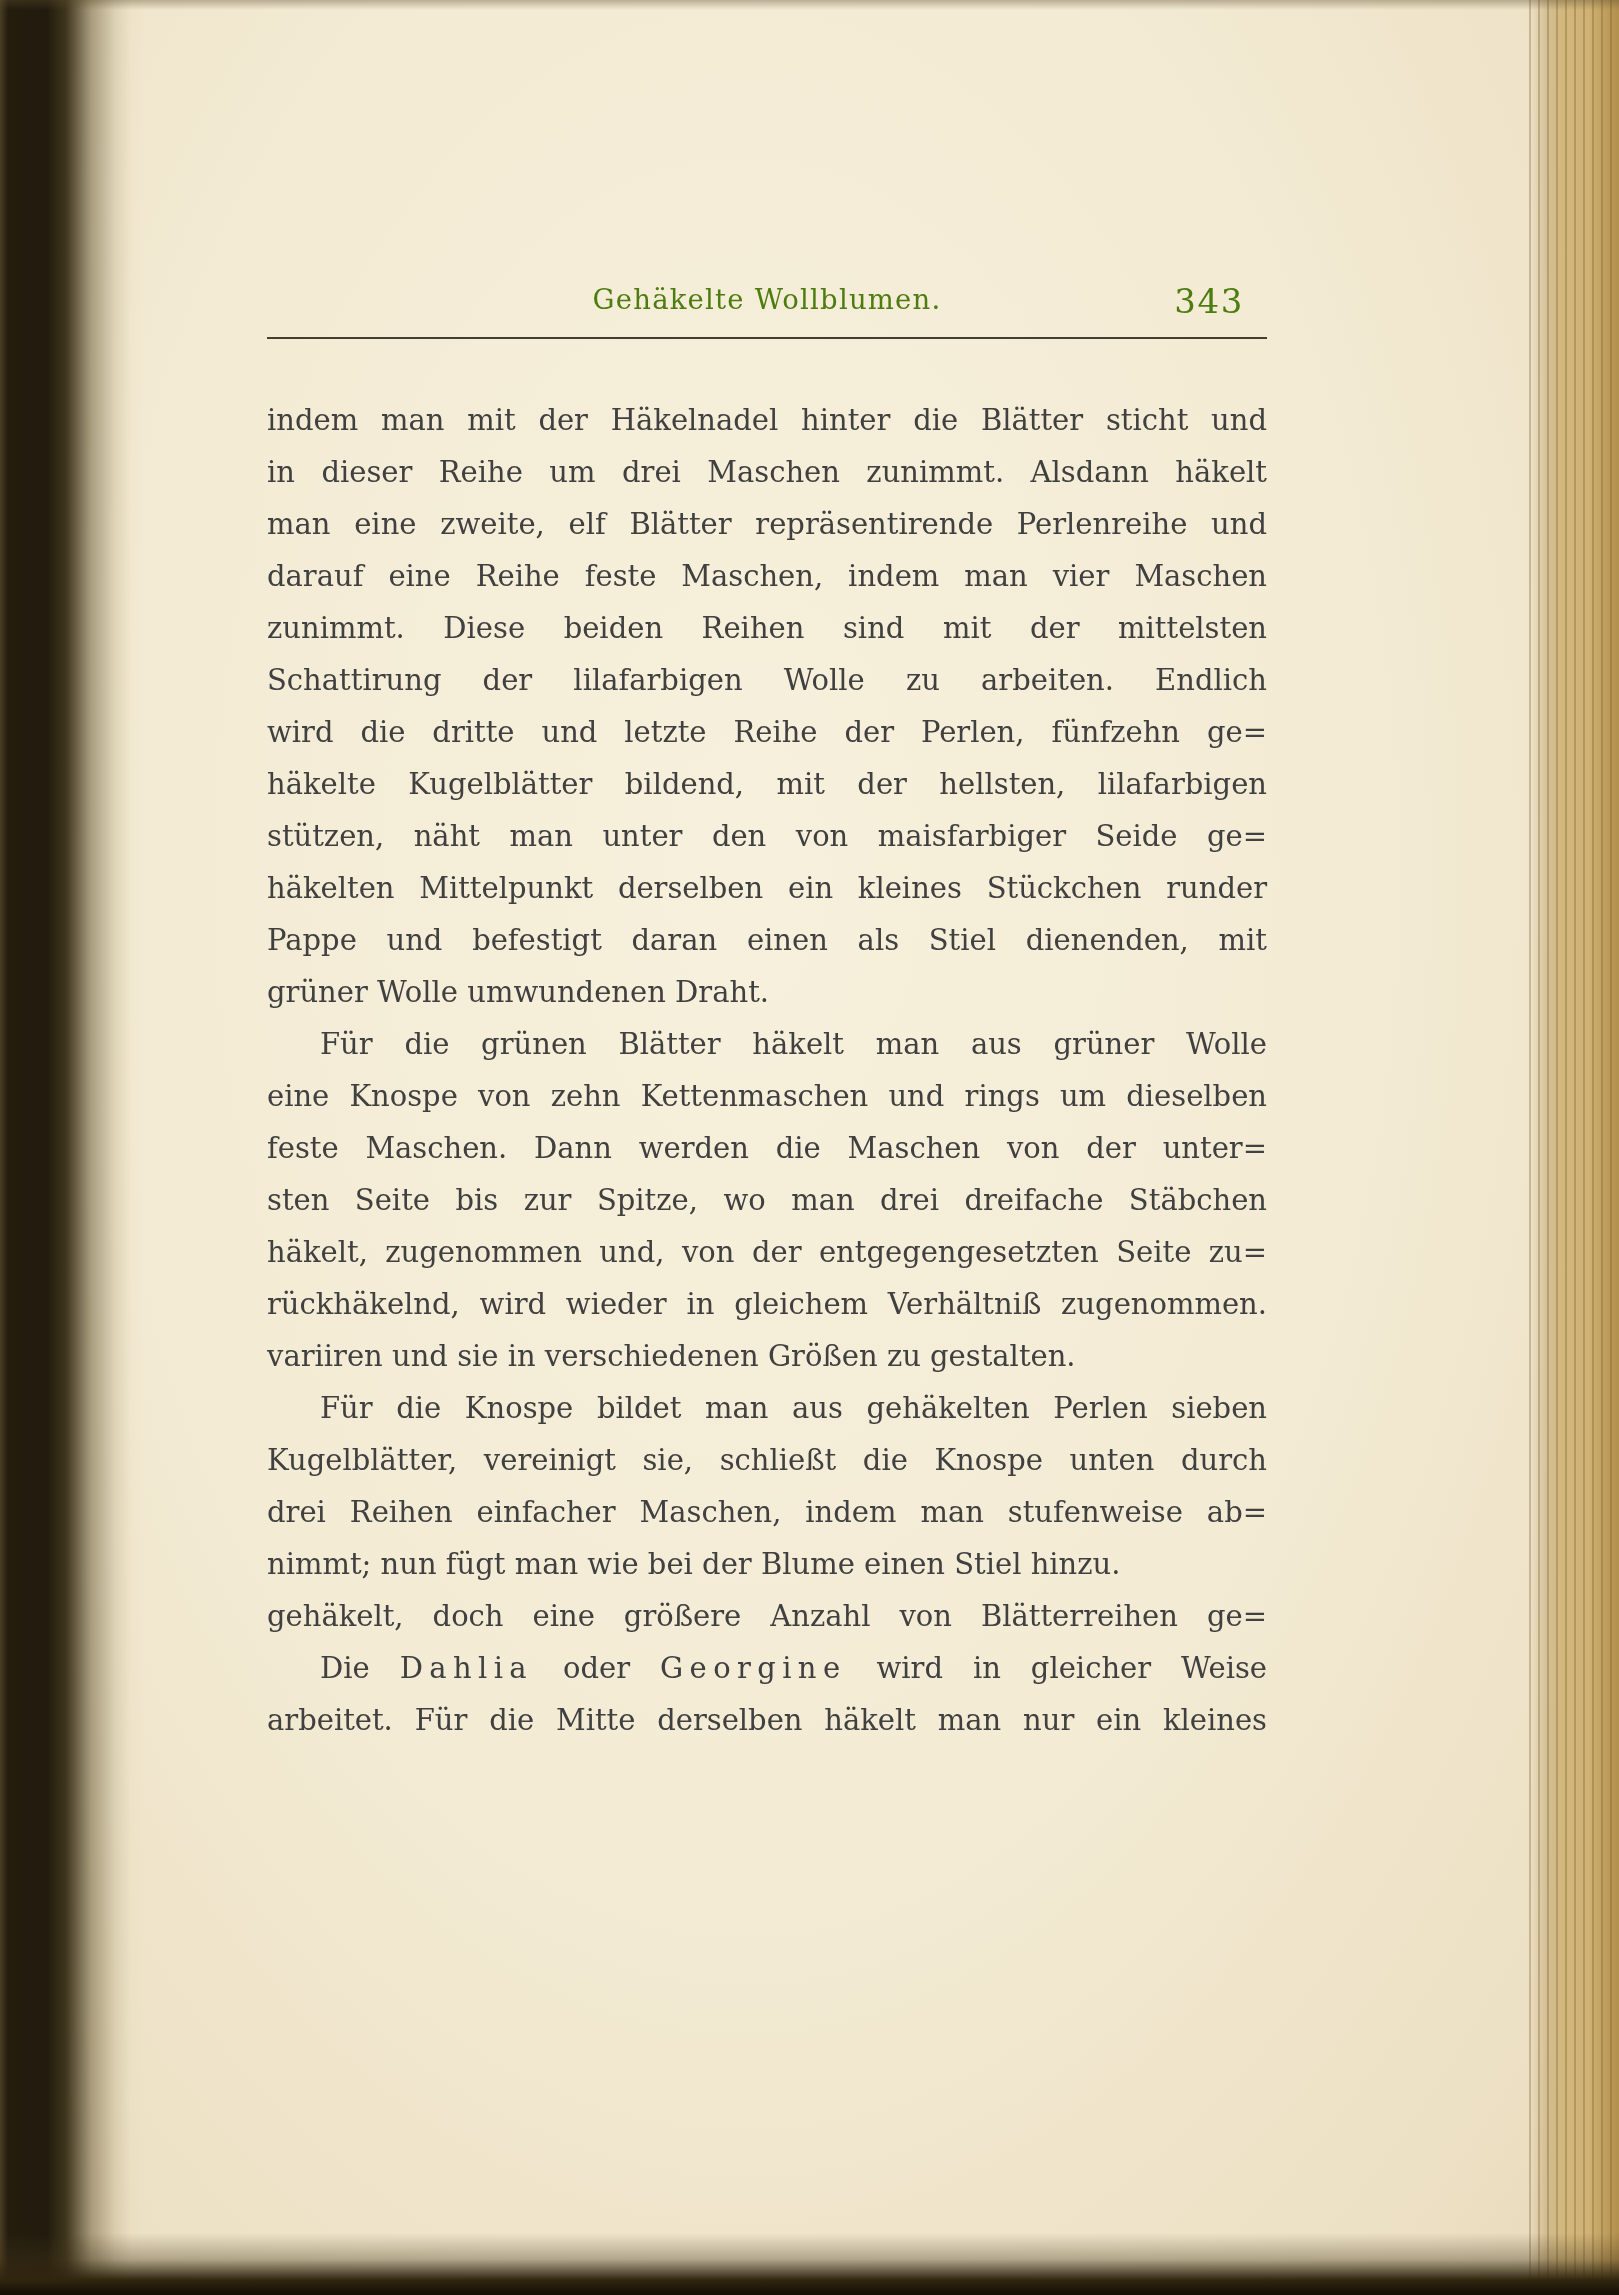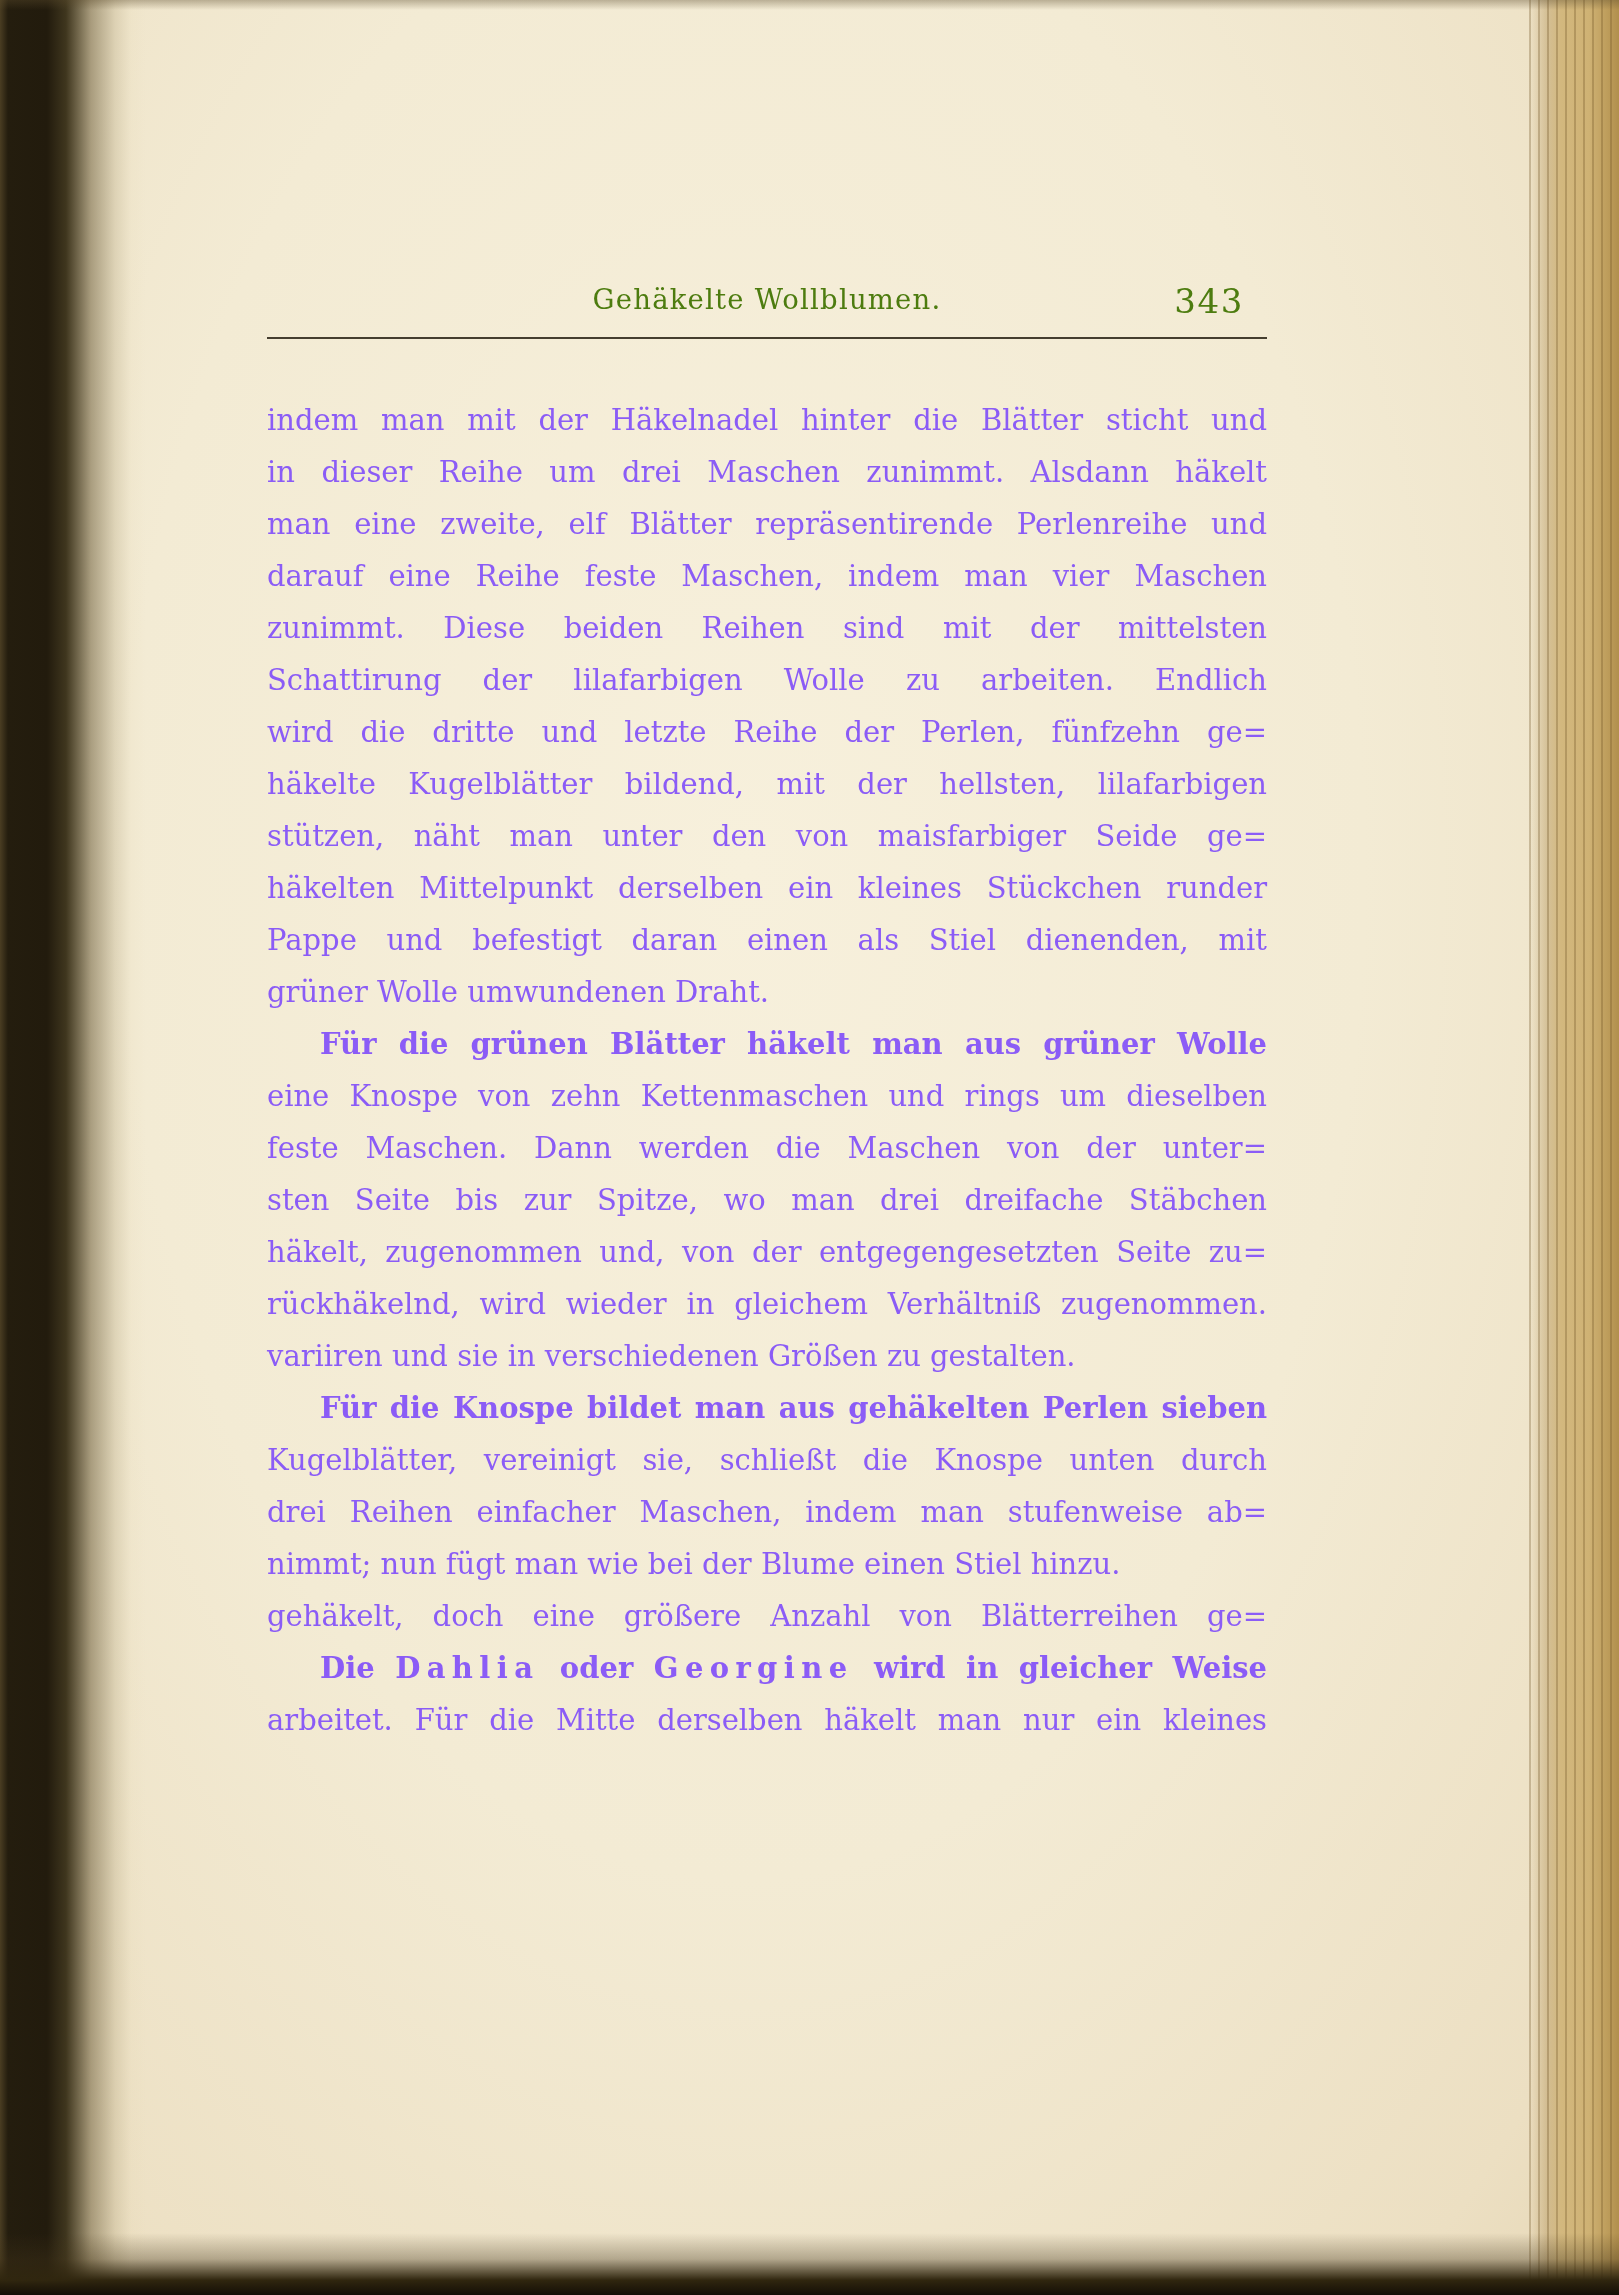--- a/index.html
+++ b/index.html
@@ -103,32 +103,31 @@
     background: #453e2f;
   }
 
   .page-body {
     position: absolute;
     left: 267px;
     width: 1000px;
     top: 394px;
     font-size: 29px;
     line-height: 52px;
-    color: #8b5cf6;
+    color: #404040;
   }
   .line {
     text-align: justify;
     text-align-last: justify;
   }
   .line.last {
     text-align-last: left;
   }
   .line.indent {
     text-indent: 53px;
-    font-weight: bold;
   }
   .gesperrt {
     letter-spacing: 0.22em;
   }
 </style>
 </head>
 <body>
 
 <div class="paper"></div>
 <div class="left-binding"></div>

